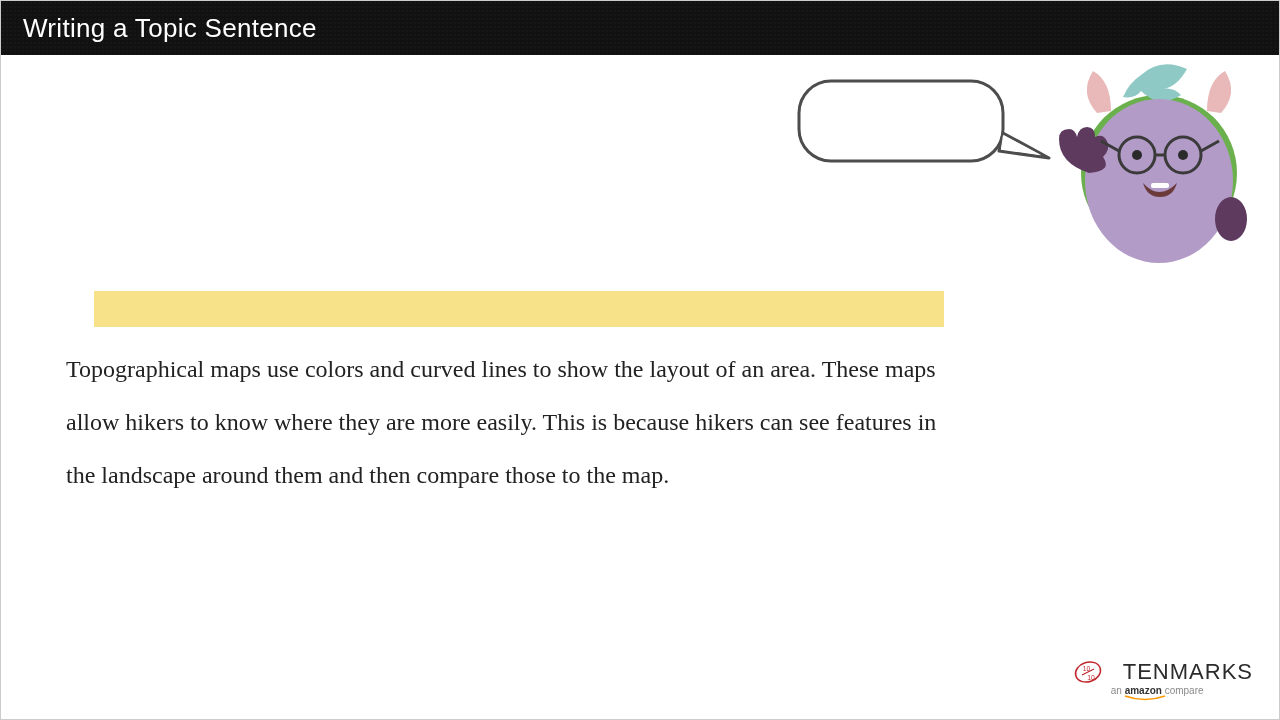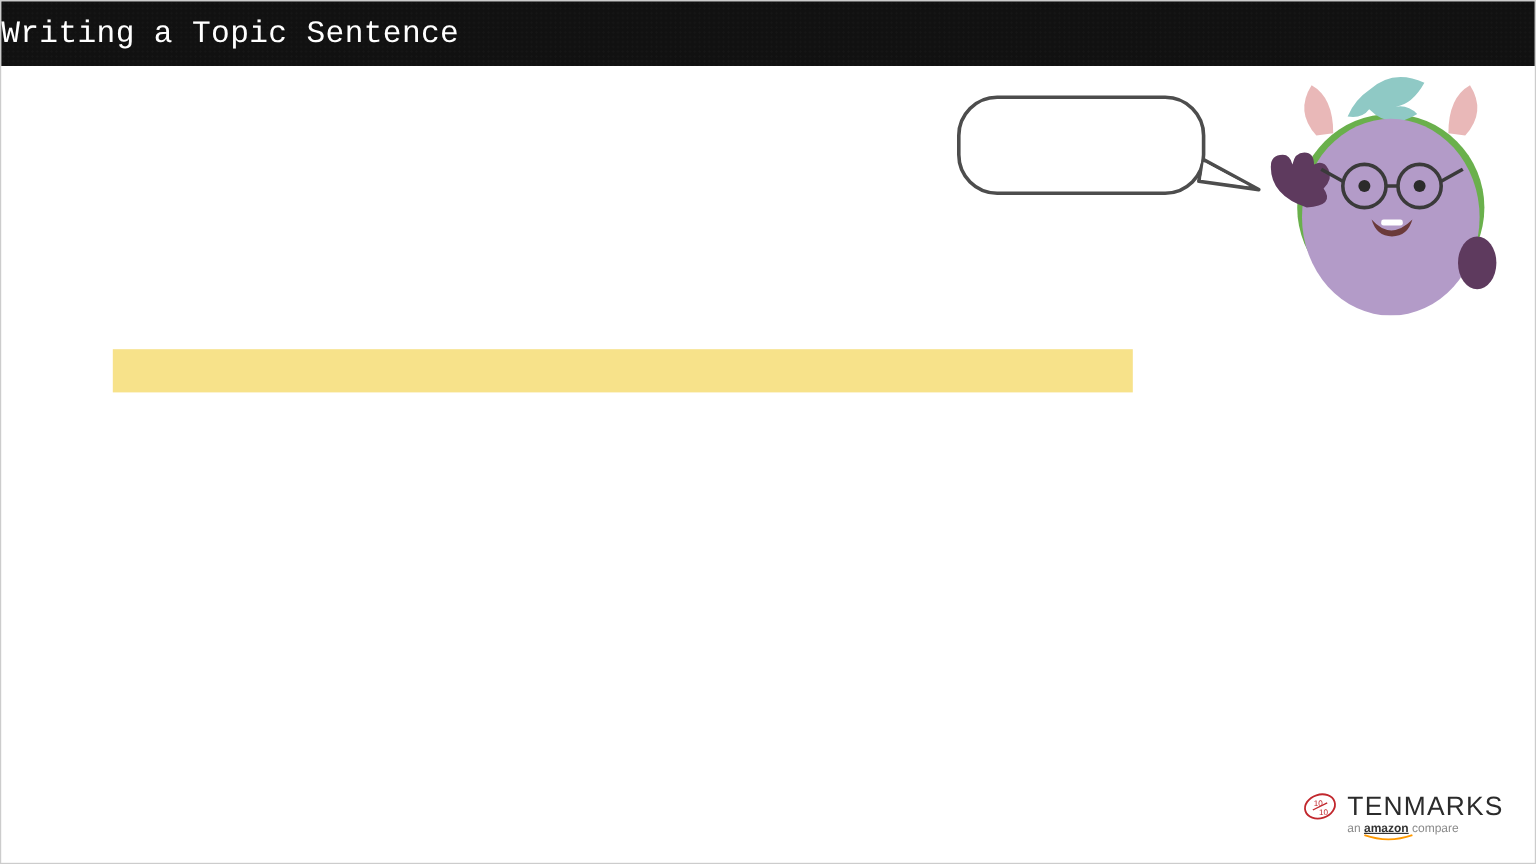--- a/index.html
+++ b/index.html
@@ -12,24 +12,25 @@
     overflow: hidden;
     border: 1px solid #ccc;
   }
   .header {
     width: 100%;
     height: 54px;
     background: #111111;
     background-image: radial-gradient(rgba(255,255,255,0.02) 1px, transparent 1px);
     background-size: 4px 4px;
     color: #fff;
-    font-family: Liberation Mono, monospace;
+    font-family: Liberation Sans, sans-serif;
     font-weight: 300;
     font-size: 26px;
     line-height: 54px;
+    padding-left: 22px;
     letter-spacing: 0.3px;
   }
   .mascot-wrap {
     position: absolute;
     top: 62px;
     right: 30px;
     width: 460px;
     height: 180px;
   }
   .content {
@@ -56,29 +57,30 @@
     bottom: 18px;
     font-family: Arial, sans-serif;
     text-align: left;
   }
   .logo-row { display: flex; align-items: center; gap: 8px; }
   .logo-main {
     font-size: 22px;
     letter-spacing: 1px;
     color: #2b2b2b;
     font-weight: 400;
+    margin-left: 12px;
   }
   .logo-main .thin { font-weight: 300; }
   .logo-sub {
     font-size: 10px;
     color: #8a8a8a;
     margin-left: 38px;
     margin-top: -2px;
   }
-  .logo-sub .amz { color: #333; font-weight: bold; text-decoration: underline; }
+  .logo-sub .amz { color: #333; font-weight: bold; }
   .logo-swirl {
     width: 30px; height: 30px;
     position: relative;
   }
 </style>
 </head>
 <body>
 
 <div class="header">
   <span>Writing a Topic Sentence</span>
@@ -119,20 +121,21 @@
 
     <path d="M354 120 q16 18 34 0 q-4 14 -17 14 q-13 0 -17 -14 Z" fill="#6b3a3a"></path>
     <rect x="362" y="120" width="18" height="5" rx="2" fill="#ffffff"></rect>
   </svg>
 </div>
 
 <div class="content">
   <div class="highlight-bar">
     <span></span>
   </div>
+  <p class="paragraph">Topographical maps use colors and curved lines to show the layout of an area.  These maps allow hikers to know where they are more easily.  This is because hikers can see features in the landscape around them and then compare those to the map.</p>
 </div>
 
 <div class="logo">
   <div class="logo-row">
     <svg class="logo-swirl" viewBox="0 0 40 40">
       <ellipse cx="20" cy="20" rx="17" ry="13" fill="none" stroke="#c1272d" stroke-width="2" transform="rotate(-18 20 20)"></ellipse>
       <text x="13" y="19" font-size="9" fill="#c1272d" font-family="Arial">10</text>
       <line x1="12" y1="24" x2="28" y2="16" stroke="#c1272d" stroke-width="1.5"></line>
       <text x="19" y="30" font-size="9" fill="#c1272d" font-family="Arial">10</text>
     </svg>

